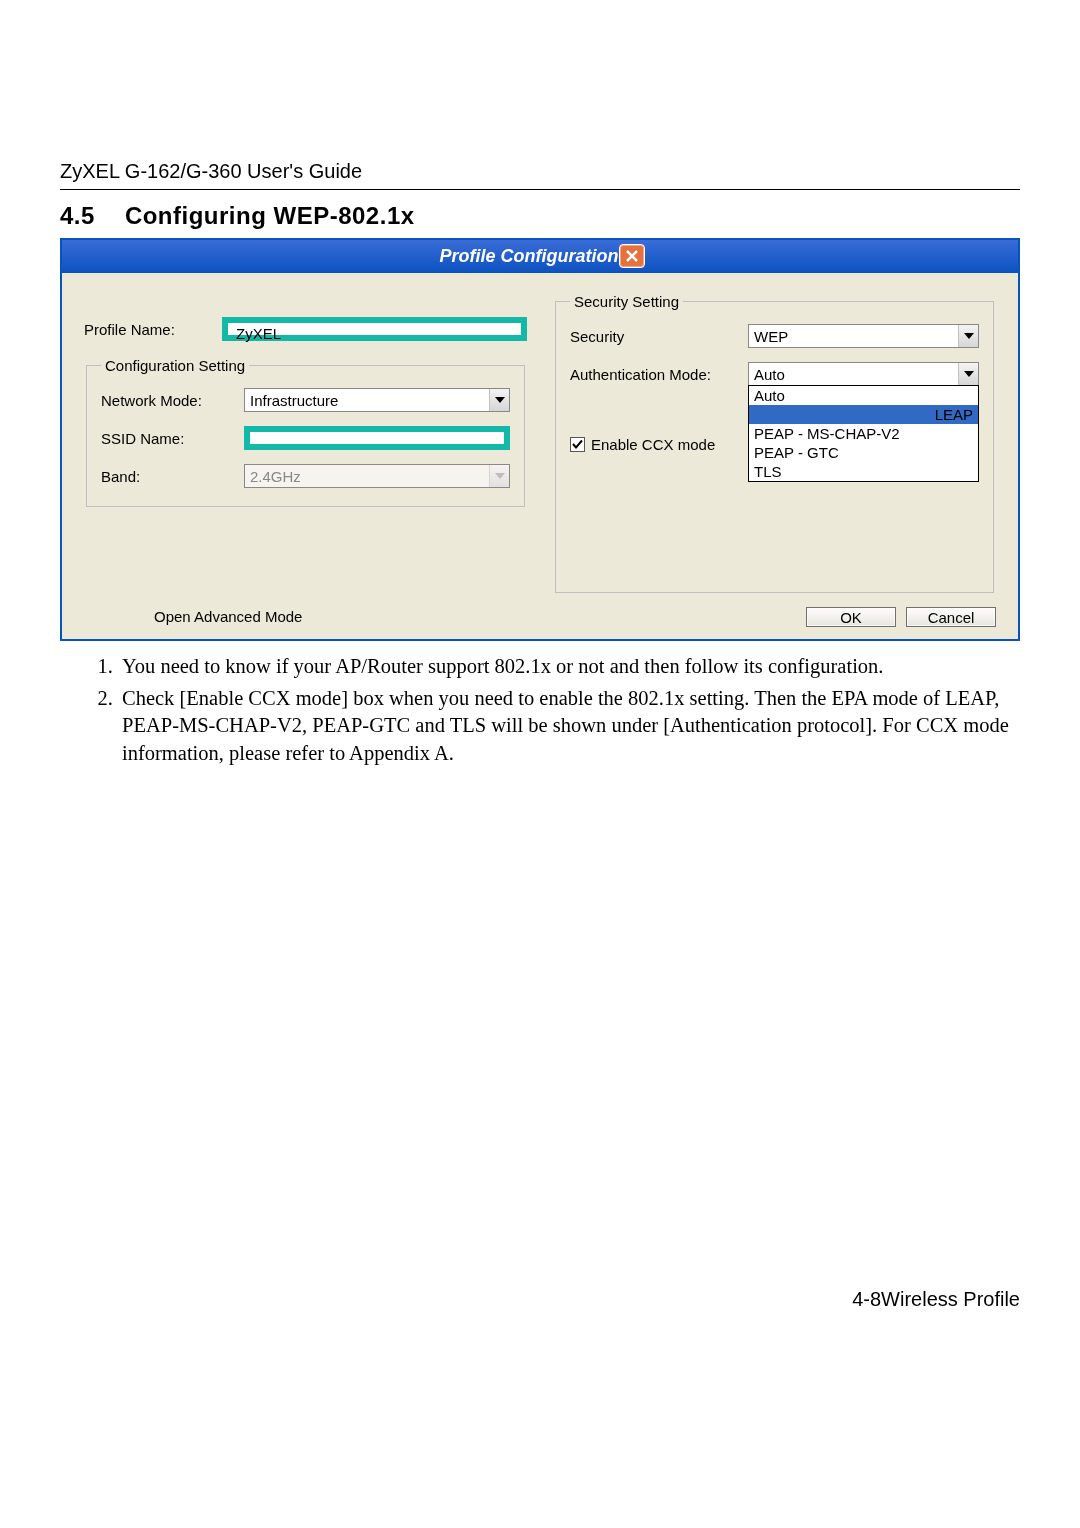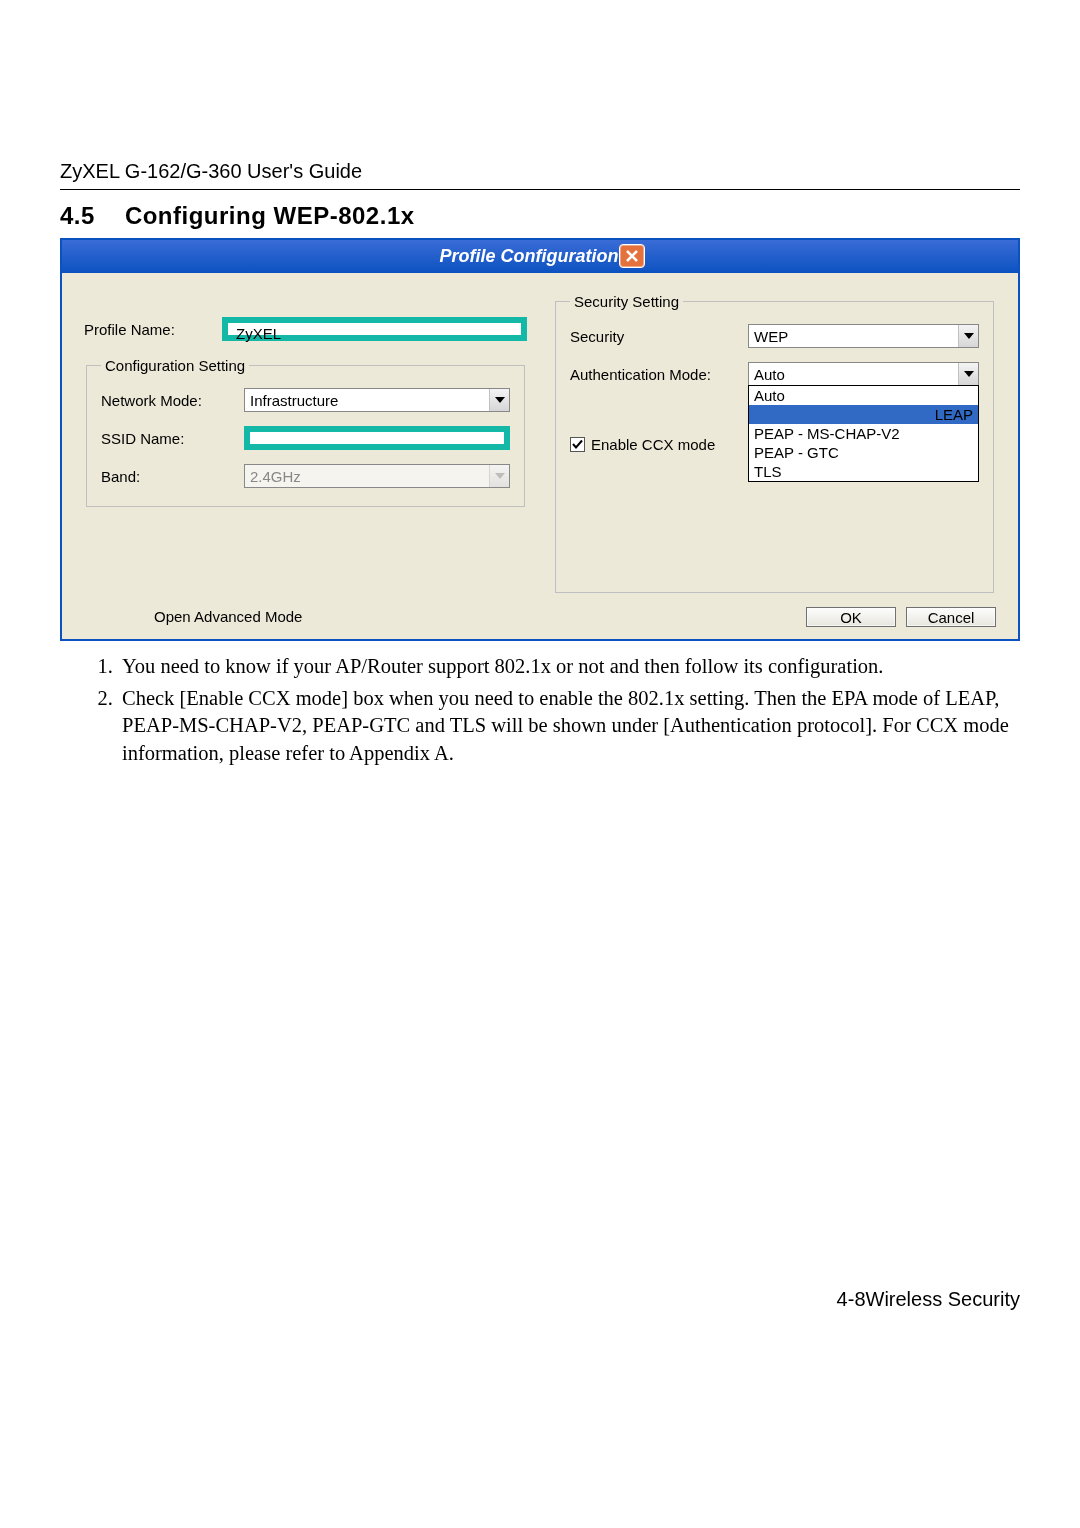--- a/index.html
+++ b/index.html
@@ -277,15 +277,15 @@
     </div>
   </div>
 
   <ol class="notes" id="notes-list">
       <li>You need to know if your AP/Router support 802.1x or not and then follow its configuration.</li>
       <li>Check [Enable CCX mode] box when you need to enable the 802.1x setting.  Then the EPA mode of LEAP, PEAP-MS-CHAP-V2, PEAP-GTC and TLS will be shown under [Authentication protocol].   For CCX mode information, please refer to Appendix A.</li>
     </ol>
 
   <div class="footer">
     <span>4-8</span>
-    <span>Wireless Security</span>
+    <span>Wireless Profile</span>
   </div>
 </div>
 
 </body></html>

